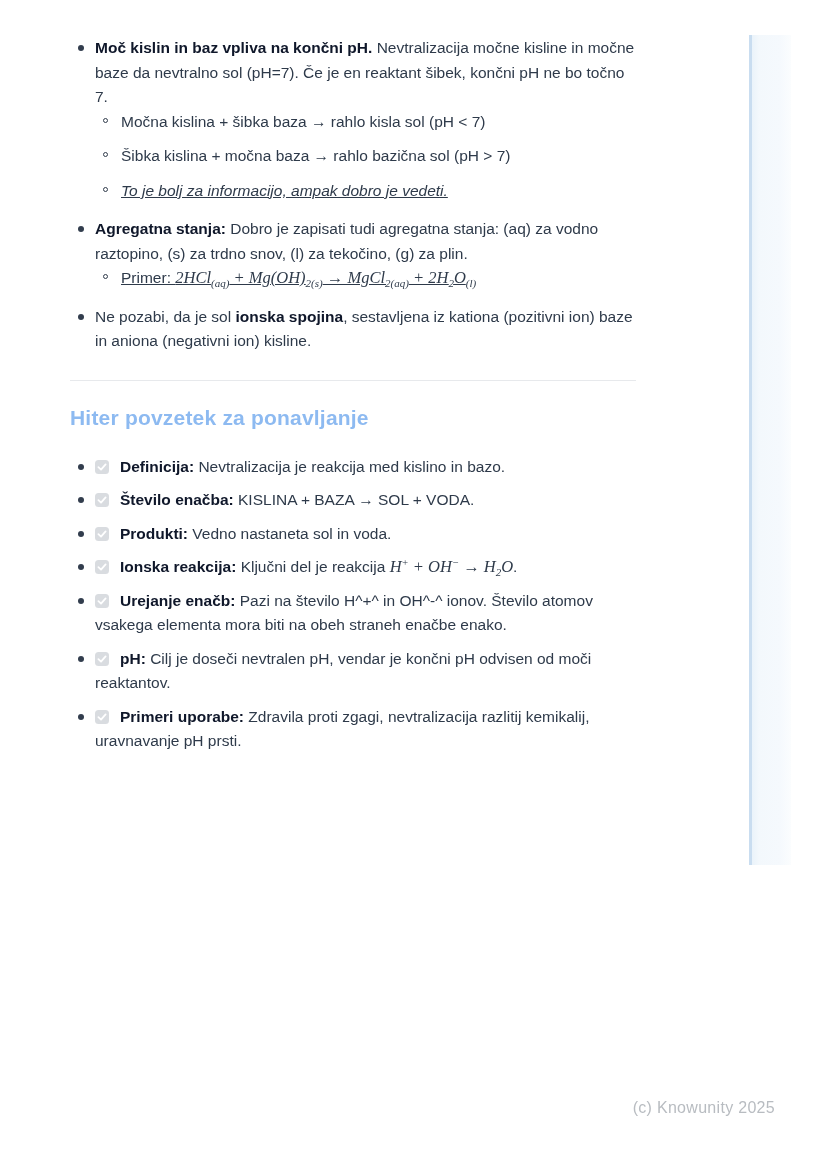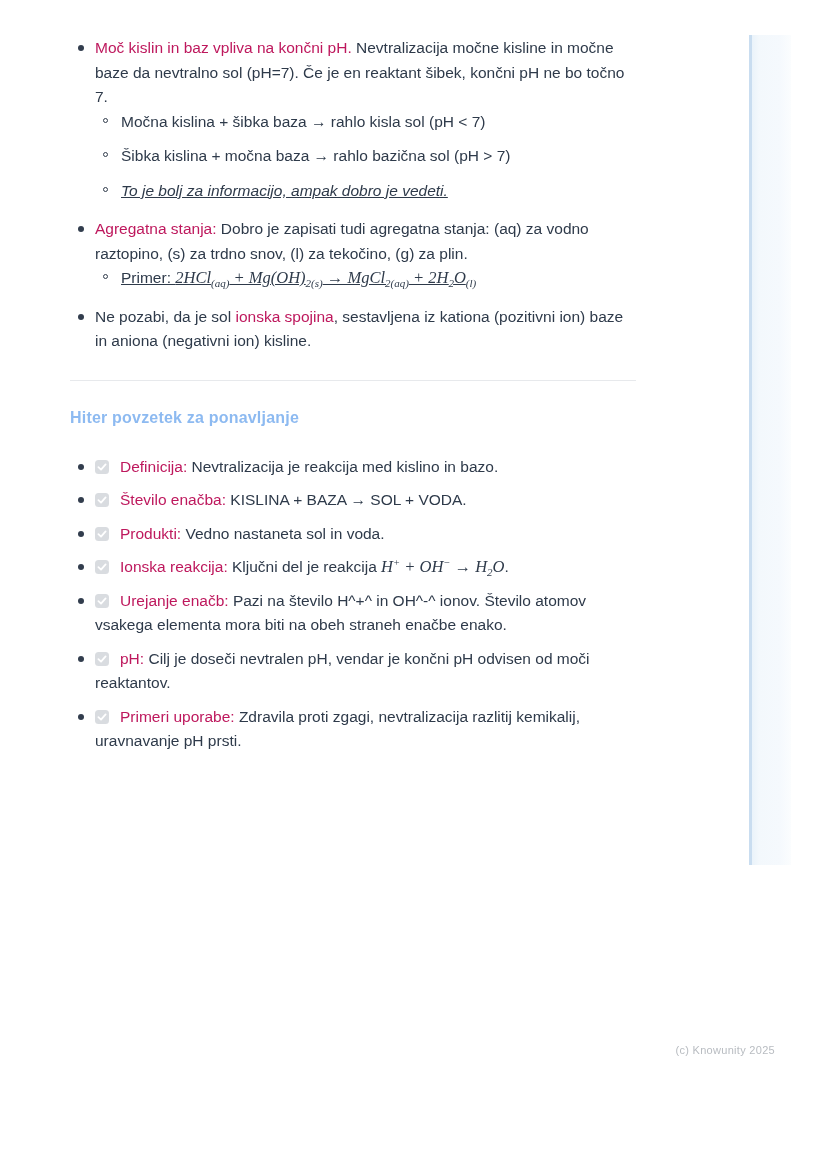--- a/index.html
+++ b/index.html
@@ -51,40 +51,40 @@
   .sublist > li:last-child { margin-bottom: 0; text-decoration: underline; }
   .circle {
     position: absolute;
     left: 8px; top: 8px;
     width: 5px; height: 5px;
     border-radius: 50%;
     border: 1.6px solid #323d4d;
     background: transparent;
   }
   .italic { font-style: italic; }
-  strong { font-weight: 400; color: #be185d; }
+  strong { font-weight: 700; color: #0f172a; }
 
   .math {
     font-family: "Liberation Serif", serif;
     font-style: italic;
     font-size: 16.5px;
   }
   .math sub { font-size: 11px; line-height: 0; }
   .math sup { font-size: 10.5px; line-height: 0; }
 
   .divider {
     border: none;
     border-top: 1px solid #e7e9ec;
     margin: 26px 0 0 0;
   }
 
   h2.summary-title {
     margin-top: 23px;
     margin-bottom: 23px;
-    font-size: 16px;
+    font-size: 21px;
     line-height: 28px;
     font-weight: 700;
     color: #8dbaf1;
     letter-spacing: 0.2px;
   }
 
   .checklist > li {
     position: relative;
     padding-left: 25px;
     margin-bottom: 9px;
@@ -94,23 +94,23 @@
     width: 14px; height: 14px;
     background: #d9dce0;
     border-radius: 3.5px;
     margin-right: 11px;
     vertical-align: -2px;
   }
   .checkbox svg { display: block; width: 14px; height: 14px; }
 
   .footer {
     position: absolute;
-    top: 1043px;
+    top: 1101px;
     right: 53px;
-    font-size: 11px;
+    font-size: 16px;
     line-height: 14px;
     color: #b8bcc1;
     letter-spacing: 0.3px;
   }
 </style>
 </head>
 <body>
 
 <div class="page-strip"></div>
 

